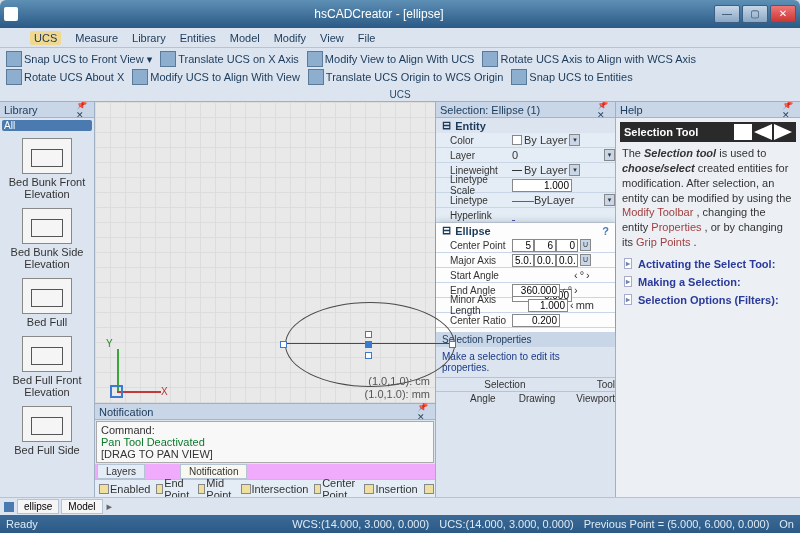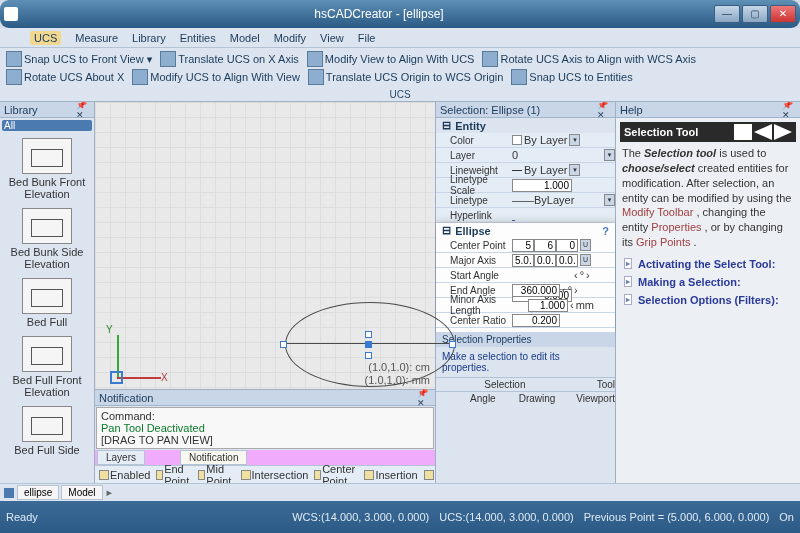--- a/index.html
+++ b/index.html
@@ -1,18 +1,18 @@
 <!DOCTYPE html>
 <html><head>
 <meta charset="utf-8">
 <style>
 * { margin: 0; padding: 0; box-sizing: border-box; font-family: "Segoe UI", Tahoma, sans-serif; font-size: 11px; }
 body { width: 800px; height: 533px; background: #4a7ba6; overflow: hidden; position: relative; }
 .window { width: 800px; height: 533px; background: #d4dce8; display: flex; flex-direction: column; }
-.titlebar { height: 28px; background: linear-gradient(#5e8fb5,#2a5a85); display: flex; align-items: center; justify-content: space-between; padding: 0 4px; border-top-left-radius: 6px; border-top-right-radius: 6px; border-radius: 9px; }
+.titlebar { height: 28px; background: linear-gradient(#5e8fb5,#2a5a85); display: flex; align-items: center; justify-content: space-between; padding: 0 4px; border-top-left-radius: 6px; border-top-right-radius: 6px; }
 .titlebar-txt { color: #fff; font-size: 12px; flex: 1; text-align: center; }
 .titlebar-left { width: 40px; display:flex; align-items:center; }
 .win-controls { display: flex; gap: 2px; }
 .win-btn { width: 26px; height: 18px; background: linear-gradient(#c6d7e8,#8ba7c4); border: 1px solid #3a5f82; border-radius: 2px; color: #2a4560; font-size: 10px; text-align: center; line-height: 15px; }
 .win-btn.close { background: linear-gradient(#e77,#c33); color: #fff; }
 .menubar { height: 20px; background: #dce4ef; display: flex; align-items: center; padding-left: 30px; gap: 14px; color: #1a3a5a; border-bottom: 1px solid #b5c4d5; }
 .menubar .mi.active { background: #f0d890; padding: 1px 4px; border-radius: 2px; }
 .ribbon { background: #dce4ef; padding: 3px 6px 14px 6px; border-bottom: 1px solid #9fb0c5; position: relative; }
 .ribbon-row { display: flex; gap: 8px; margin-bottom: 2px; }
 .ribbon-item { color: #1a3a5a; display: flex; align-items: center; gap: 2px; }
@@ -68,21 +68,21 @@
 .sel-tabs div { flex: 1; text-align: right; font-size: 10px; padding: 1px 0; color: #333; }
 .help-body { flex: 1; background: #eceff4; padding: 4px; font-size: 10px; color: #333; overflow: hidden; }
 .help-hdr-bar { background: #2a2a2a; color: #fff; font-size: 13px; font-weight: bold; padding: 2px 4px; display: flex; align-items: center; justify-content: space-between; }
 .help-arrows { display: flex; gap: 2px; }
 .help-arrows span { background: #fff; width: 18px; height: 16px; clip-path: polygon(50% 0,100% 100%,0 100%); }
 .help-link { color: #a04040; }
 .help-sec { color: #2a3a9a; font-weight: bold; padding: 4px 0 2px 18px; display: flex; align-items: center; }
 .help-sec::before { content: "▸"; color: #6a8ab0; position: absolute; margin-left: -14px; font-size: 8px; border: 1px solid #aac; padding: 0 1px; background: #fff; }
 .bottom-tabs { height: 18px; background: #dce4ef; display: flex; align-items: center; padding: 0 4px; border-top: 1px solid #b5c4d5; }
 .btab { padding: 1px 6px; font-size: 10px; border: 1px solid #b5c4d5; background: #f5f5f5; margin-right: 2px; }
-.statusbar { height: 32px; background: linear-gradient(#3a6a95,#2a5a85); color: #e0eaf5; font-size: 10px; display: flex; align-items: center; padding: 0 6px; justify-content: space-between; }
+.statusbar { height: 18px; background: linear-gradient(#3a6a95,#2a5a85); color: #e0eaf5; font-size: 10px; display: flex; align-items: center; padding: 0 6px; justify-content: space-between; }
 .statusbar .right { display: flex; gap: 10px; }
 </style>
 </head>
 <body>
 
 <div class="window">
   <div class="titlebar">
     <div class="titlebar-left">
         <span style="width:14px;height:14px;background:#fff;display:inline-block;border-radius:2px"></span>
       </div>

